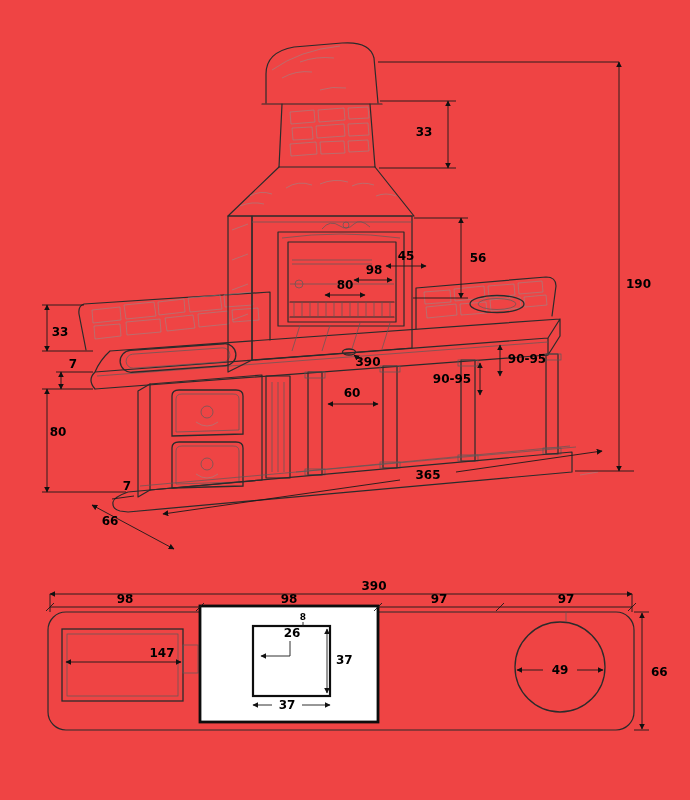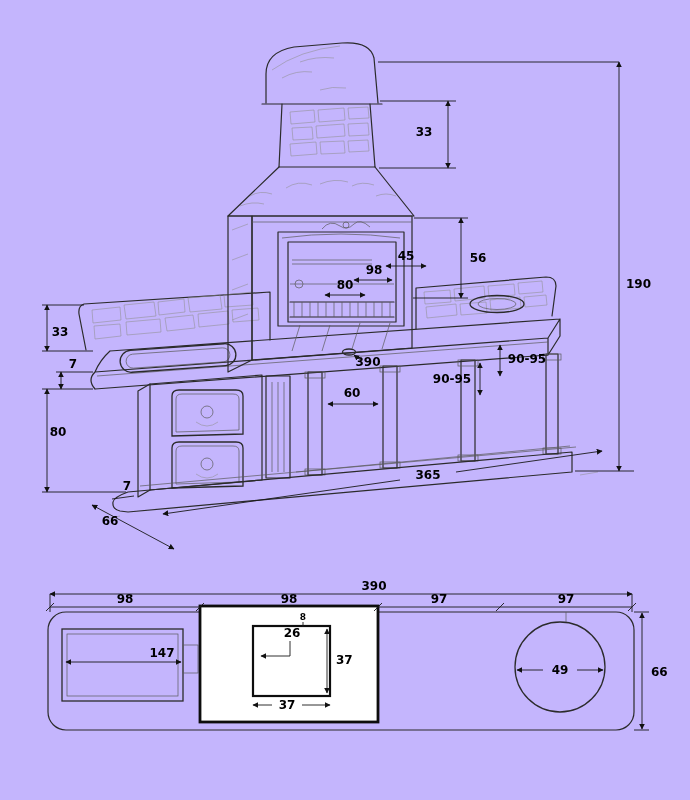--- a/index.html
+++ b/index.html
@@ -1,16 +1,16 @@
 <!DOCTYPE html>
 <html><head>
 <meta charset="utf-8">
 <style>
   html,body{margin:0;padding:0;background:#fff;}
-  .canvas{width:690px;height:800px;background:#c4b5fd;position:relative;overflow:hidden;}
+  .canvas{width:690px;height:800px;background:#ef4444;position:relative;overflow:hidden;}
   svg{display:block;}
   .ln{stroke:#2b2b2b;stroke-width:1.2;fill:none;stroke-linecap:round;stroke-linejoin:round;}
   .thin{stroke:#5a5a5a;stroke-width:.7;fill:none;}
   .tex{stroke:#8f8f8f;stroke-width:.55;fill:none;}
   .dim{stroke:#1a1a1a;stroke-width:.9;fill:none;}
   .bold3{stroke:#0d0d0d;stroke-width:2.8;fill:#ffffff;}
   .bold2{stroke:#0d0d0d;stroke-width:2.2;fill:#ffffff;}
   .plain{stroke:#2b2b2b;stroke-width:1.3;fill:none;}
   text.dimtxt{font-family:"DejaVu Sans",sans-serif;font-size:12px;font-weight:bold;fill:#000;text-anchor:middle;}
   text.start{text-anchor:start;}

